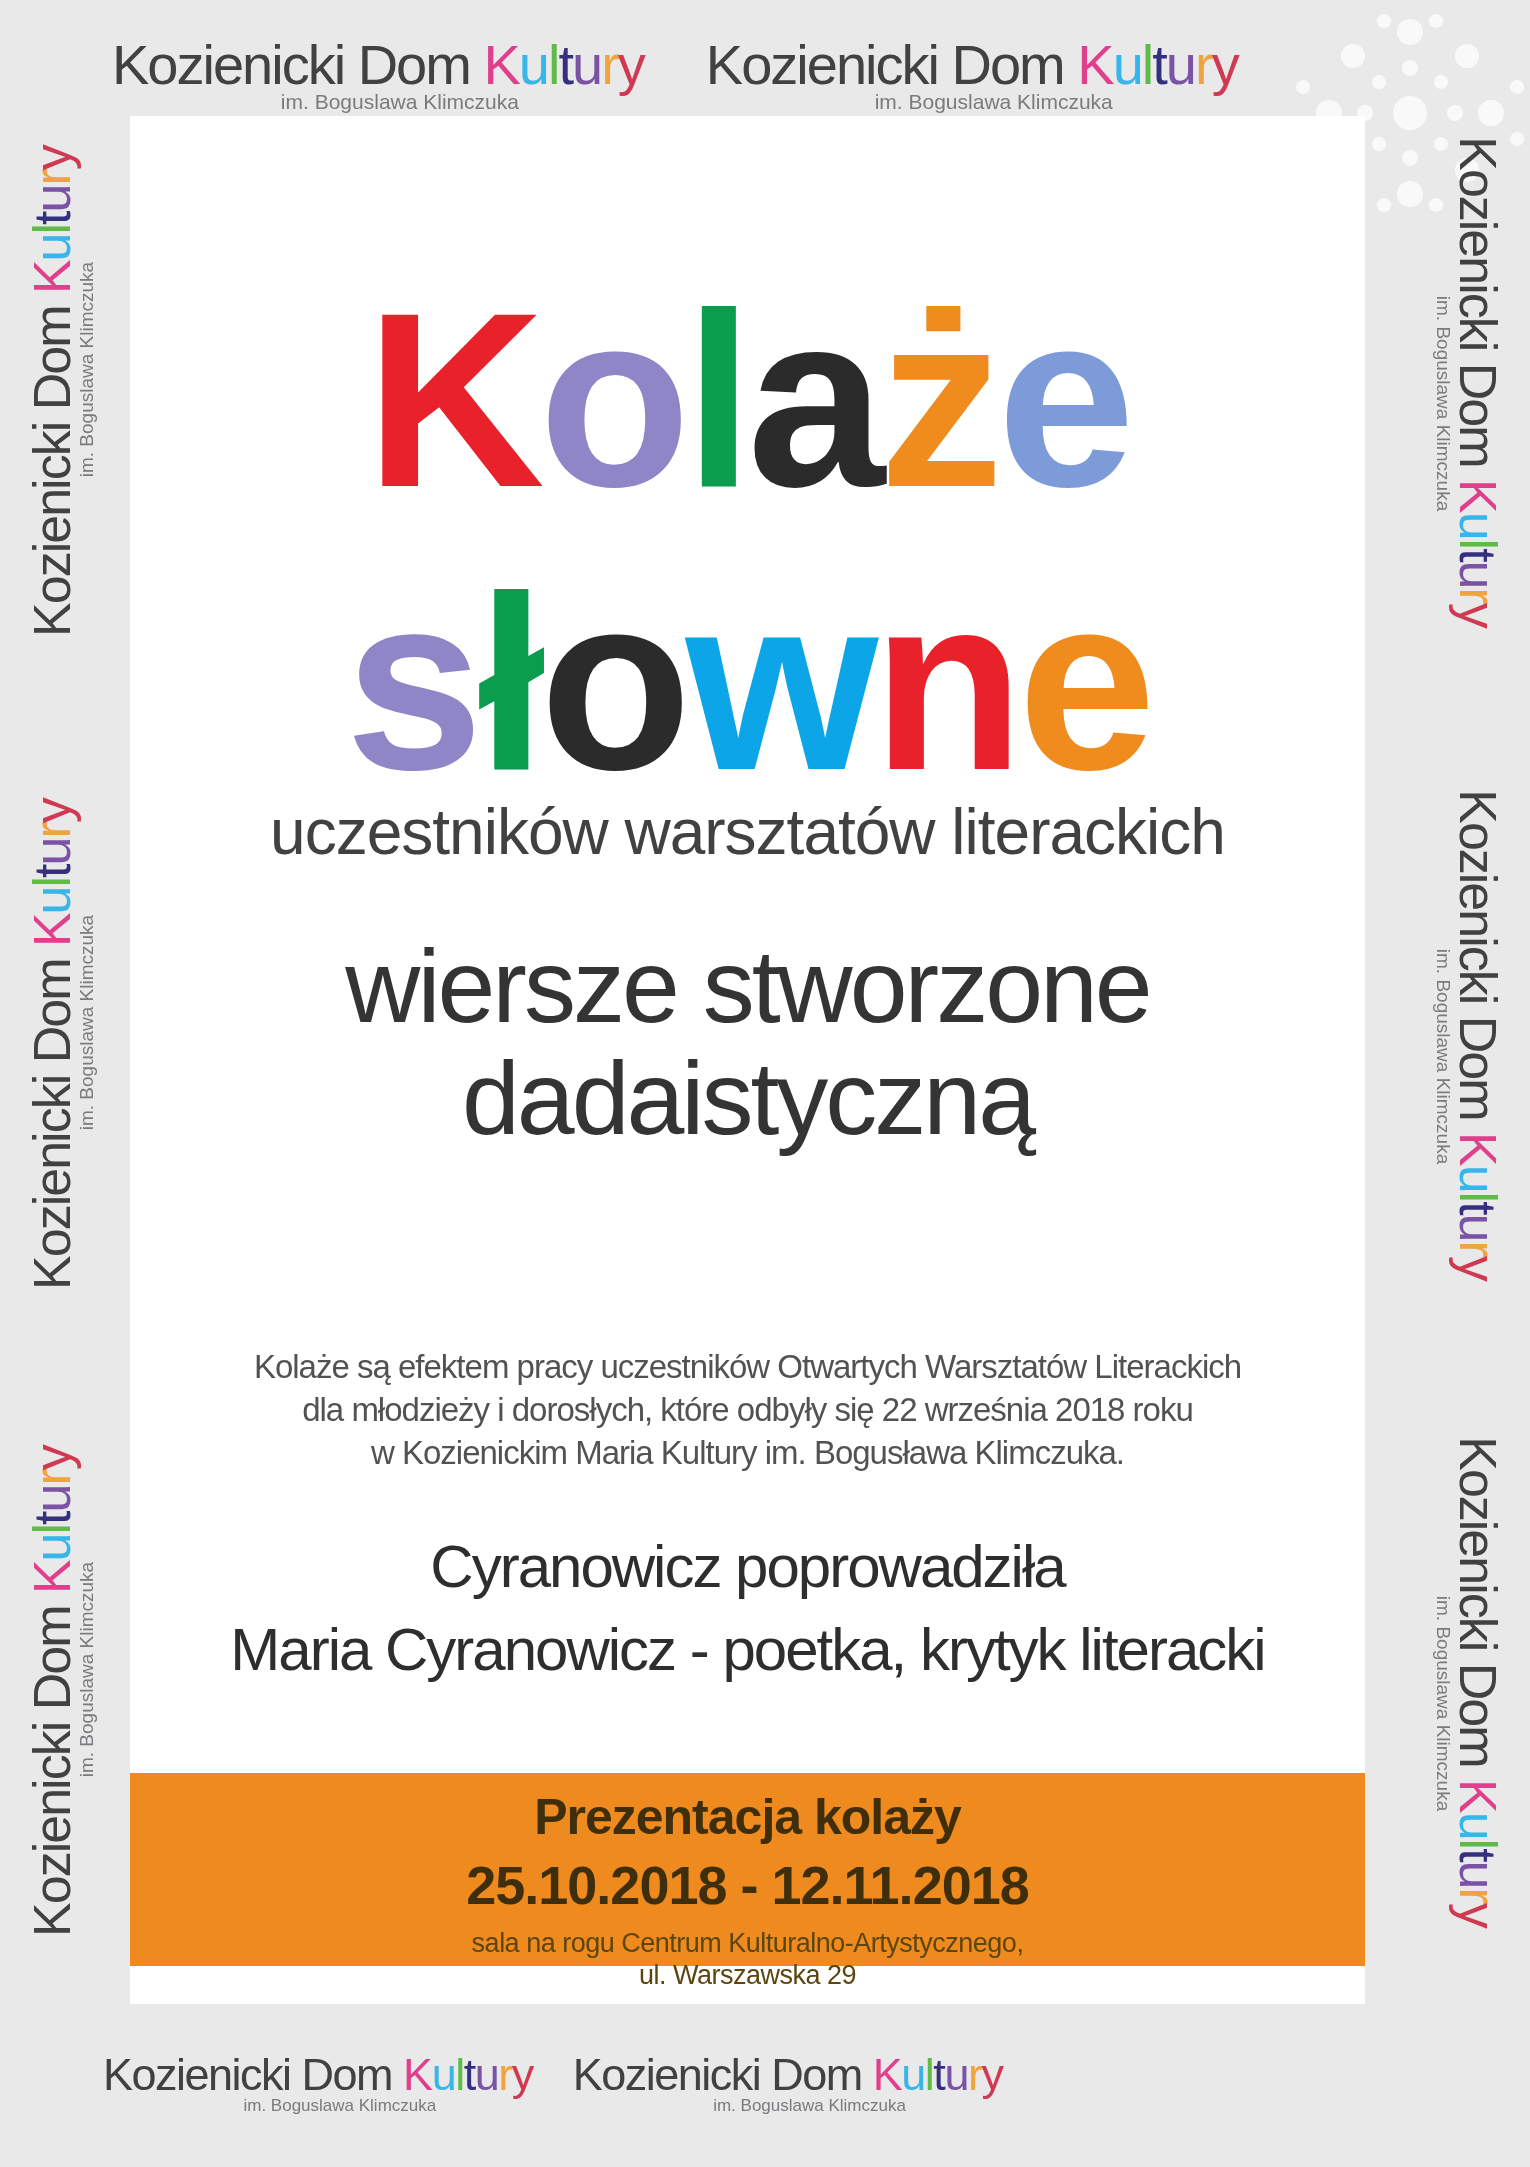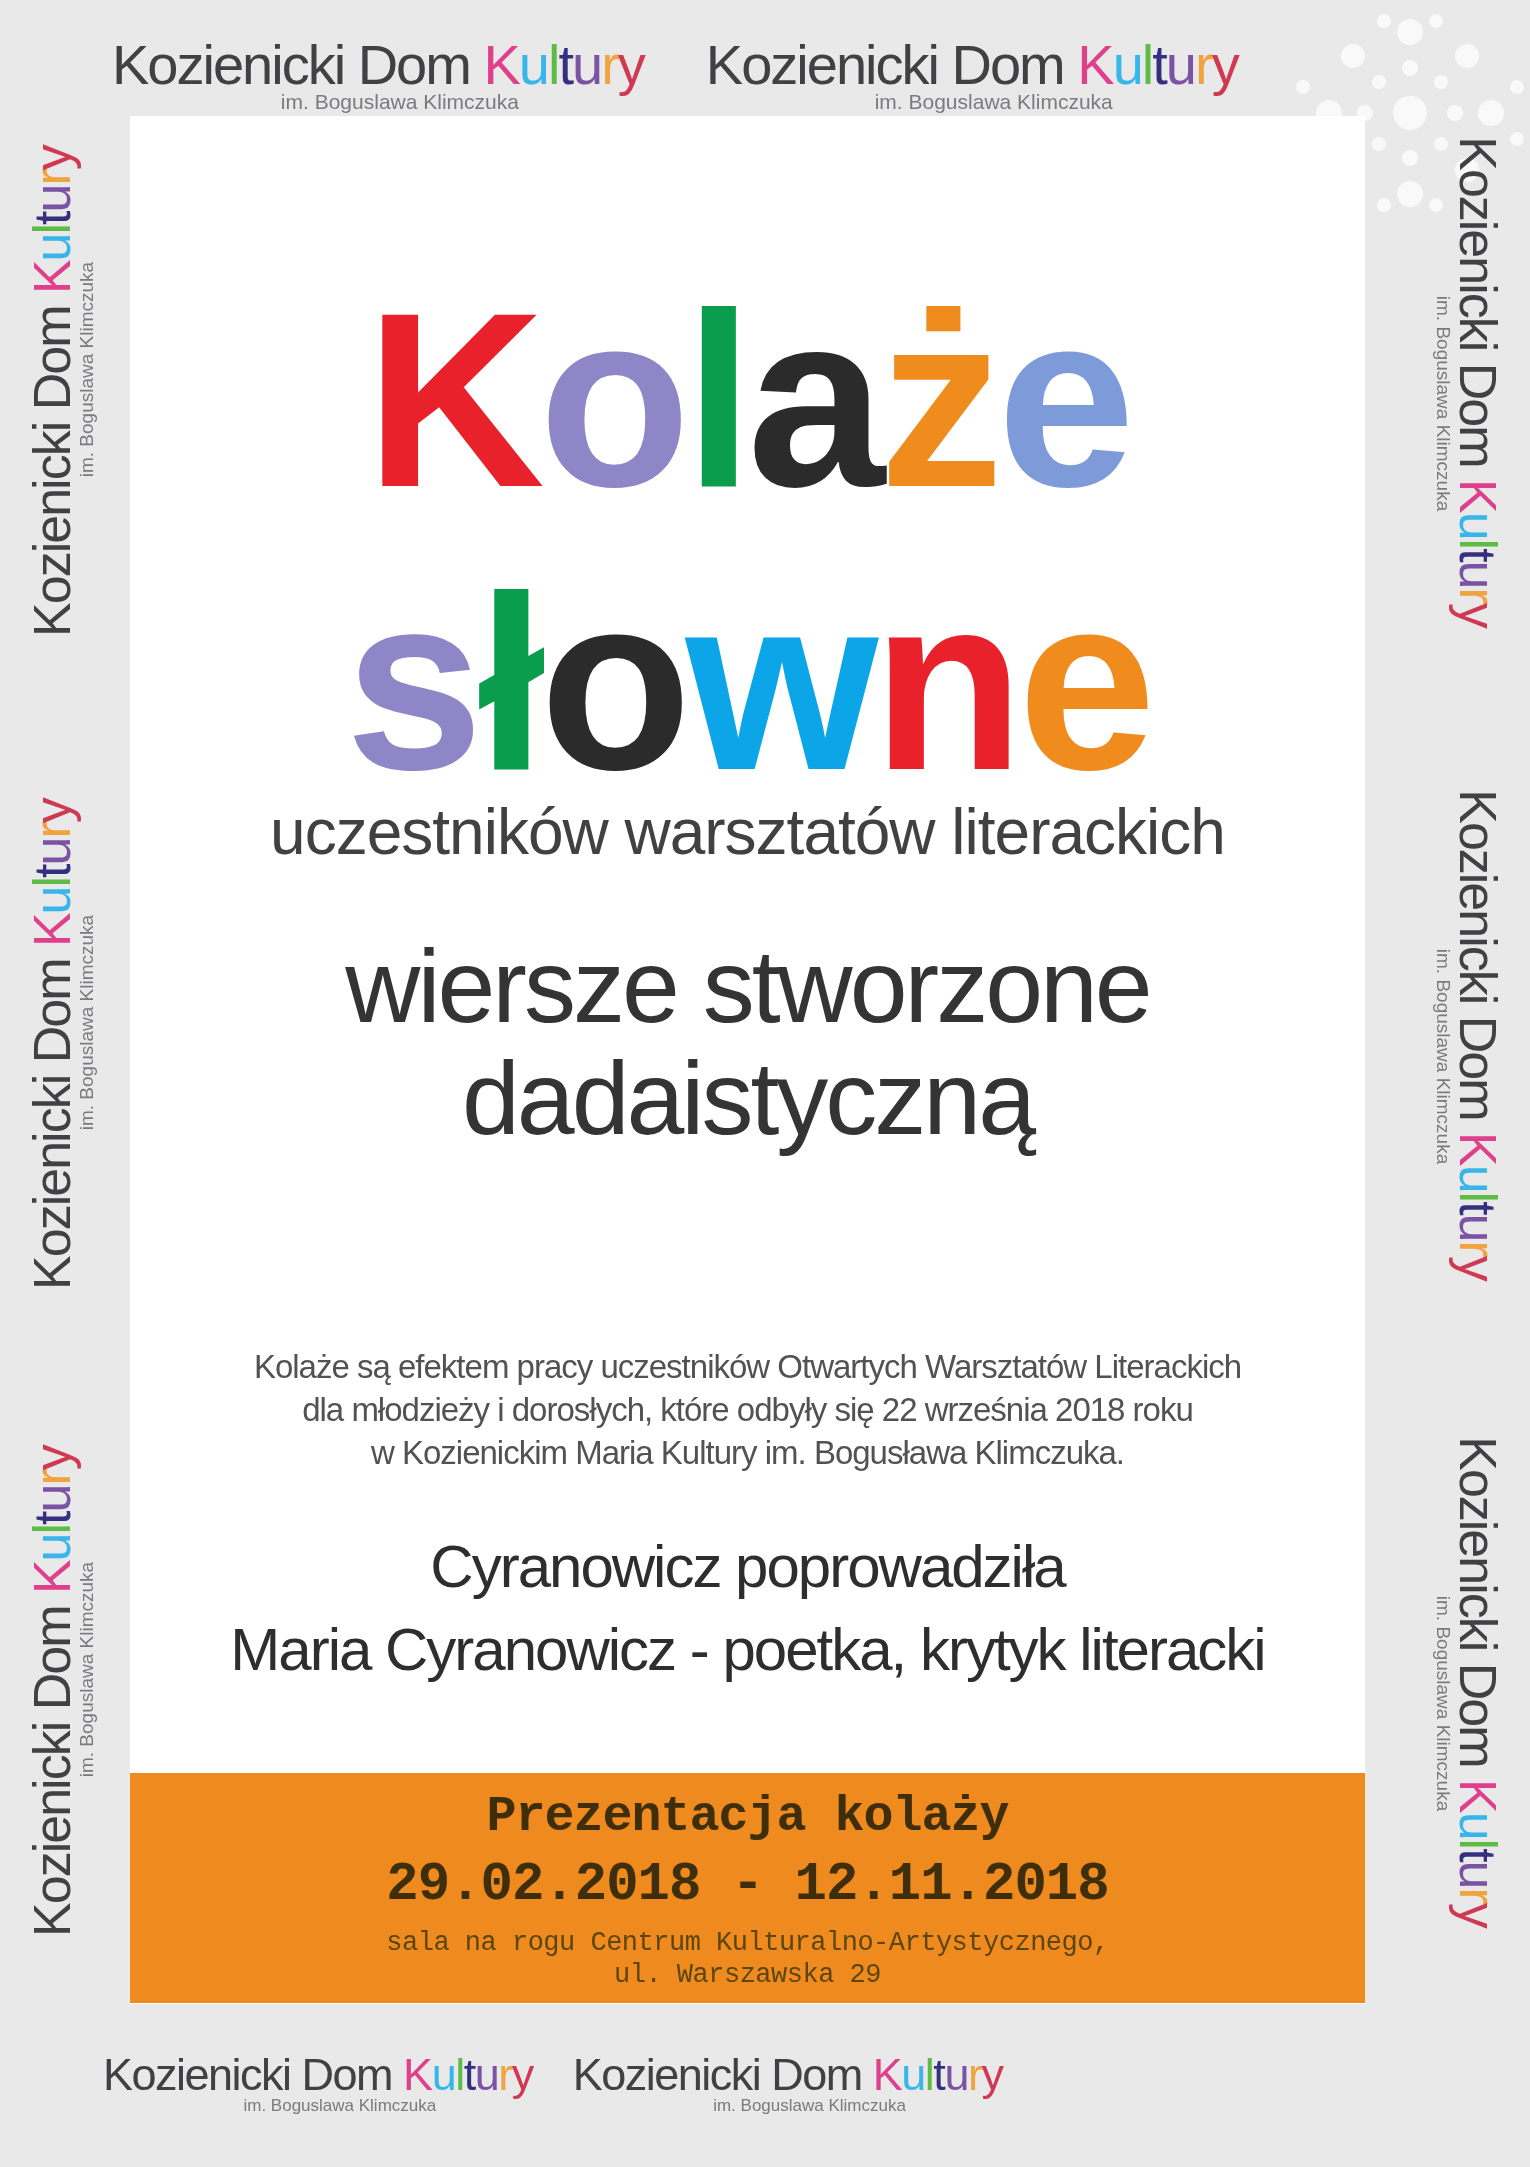--- a/index.html
+++ b/index.html
@@ -43,21 +43,21 @@
 
   .poster-subtitle{ top:676px; font-size:64px; line-height:80px; color:#414141; letter-spacing:-1px; }
 
   .poster-heading{ top:814px; font-weight:normal; font-size:104px; line-height:112px; color:#343434; letter-spacing:-3px; }
 
   .poster-paragraph{ top:1229px; font-size:33px; line-height:43px; color:#525252; letter-spacing:-1px; }
 
   .facilitator{ top:1409px; font-size:60px; line-height:83px; color:#2e2e2e; letter-spacing:-2px; }
 
   .banner{
-    top:1657px; height:230px; background:#ee8a1e; color:#3f2e0c;font-family:Liberation Mono, monospace;
+    top:1657px; height:193px; background:#ee8a1e; color:#3f2e0c;
   }
   .banner-title{ padding-top:16px; font-weight:bold; font-size:50px; line-height:56px; letter-spacing:-1px; }
   .banner-dates{ margin-top:12px; font-weight:bold; font-size:54px; line-height:56px; letter-spacing:-1px; }
   .banner-venue{ margin-top:14px; font-size:27px; line-height:32px; color:#5c450f; letter-spacing:-0.5px; }
 </style>
 </head>
 <body>
 
 <div class="canvas" style="background: rgb(233, 233, 233);">
 
@@ -158,21 +158,21 @@
         <div>w Kozienickim Maria Kultury im. Bogusława Klimczuka.</div>
       </div>
 
     <div class="facilitator">
         <div>Cyranowicz poprowadziła</div>
         <div>Maria Cyranowicz - poetka, krytyk literacki</div>
       </div>
 
     <div class="banner" style="background: rgb(238, 138, 30);">
       <div class="banner-title">Prezentacja kolaży</div>
-      <div class="banner-dates">29.02.2018 - 12.11.2018</div>
+      <div class="banner-dates">25.10.2018 - 12.11.2018</div>
       <div class="banner-venue">sala na rogu Centrum Kulturalno-Artystycznego,</div>
       <div class="banner-venue" style="margin-top:0;">ul. Warszawska 29</div>
     </div>
   </div>
 
   <div class="row-bottom" id="row-bottom">
       <div class="logo-block logo-sm">
         <div class="logo-main"><span>Kozienicki Dom </span><span style="color: rgb(223, 63, 139);">K</span><span style="color: rgb(56, 182, 233);">u</span><span style="color: rgb(93, 187, 70);">l</span><span style="color: rgb(52, 48, 127);">t</span><span style="color: rgb(123, 83, 165);">u</span><span style="color: rgb(241, 163, 63);">r</span><span style="color: rgb(207, 58, 82);">y</span></div>
         <div class="logo-sub">im. Boguslawa Klimczuka</div>
       </div>

